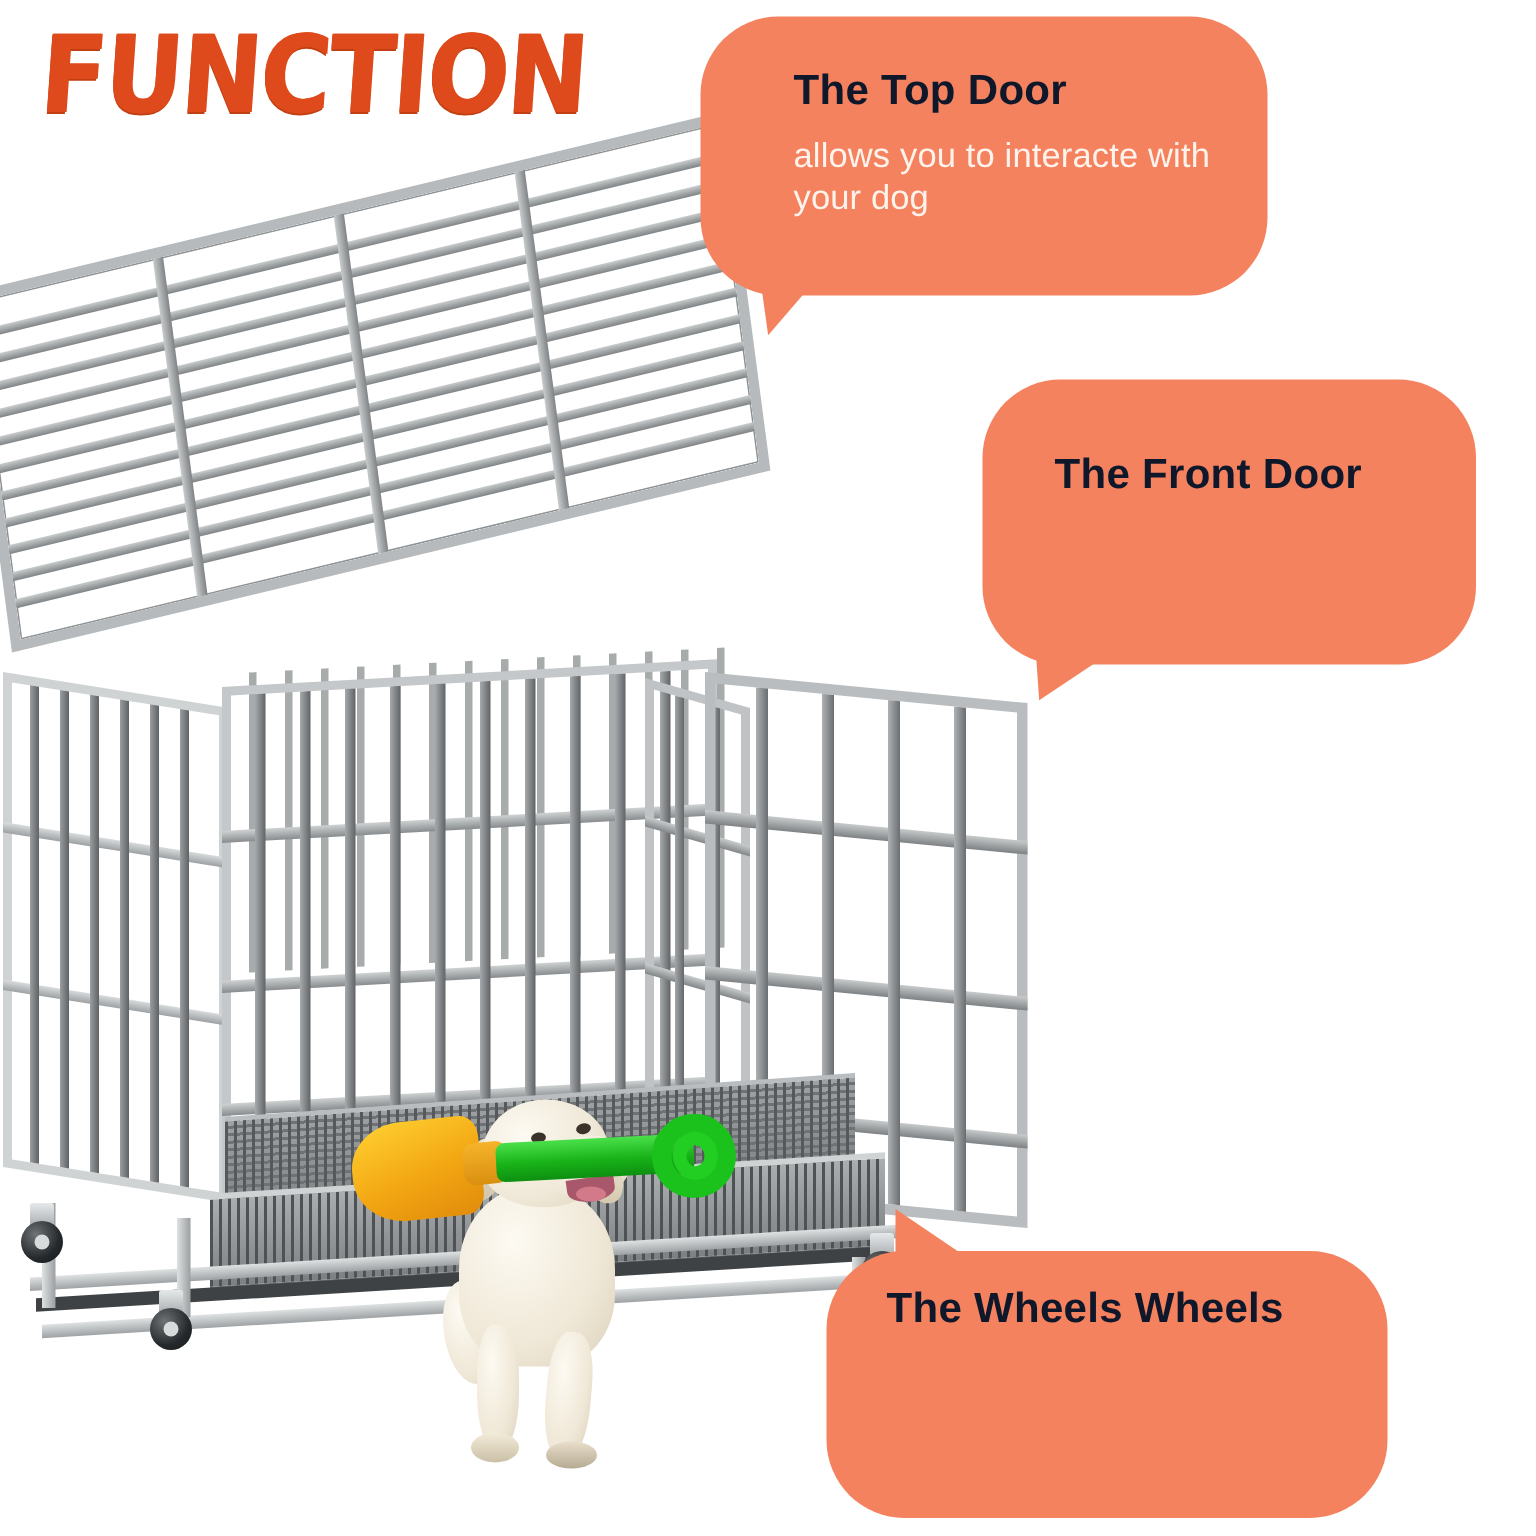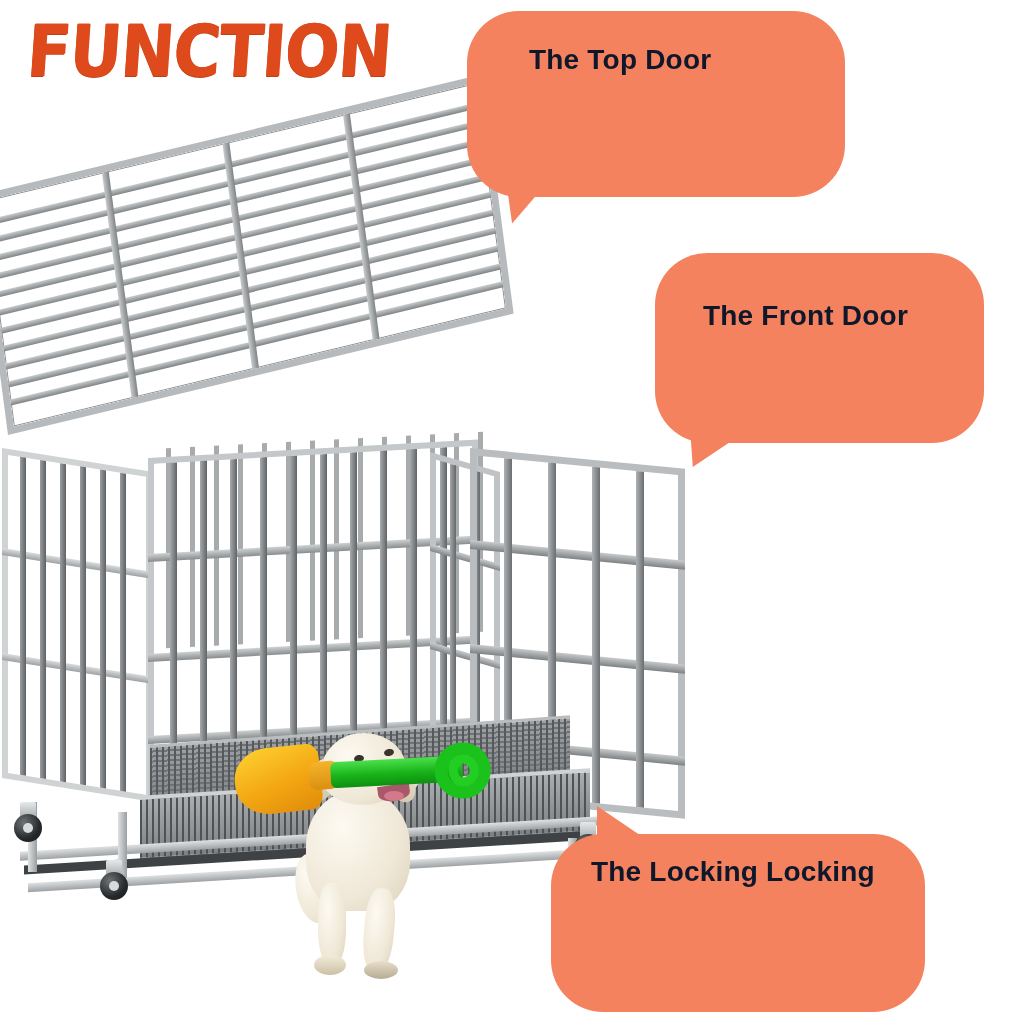--- a/index.html
+++ b/index.html
@@ -353,25 +353,26 @@
         <div class="grip"></div>
         <div class="gripIn"></div>
       </div>
 
     </div>
   </div>
 
   <div class="tail" id="tail-top"></div>
   <div class="bubble" id="bubble-top">
     <div class="head">The Top Door</div>
+    <div class="body">allows you to interacte with your dog</div>
   </div>
 
   <div class="tail" id="tail-front"></div>
   <div class="bubble" id="bubble-front">
     <div class="head">The Front Door</div>
   </div>
 
   <div class="tail" id="tail-wheels"></div>
   <div class="bubble" id="bubble-wheels">
-    <div class="head">The Locking Locking</div>
+    <div class="head">The Wheels Wheels</div>
   </div>
 
 </div>
 
 </body></html>

